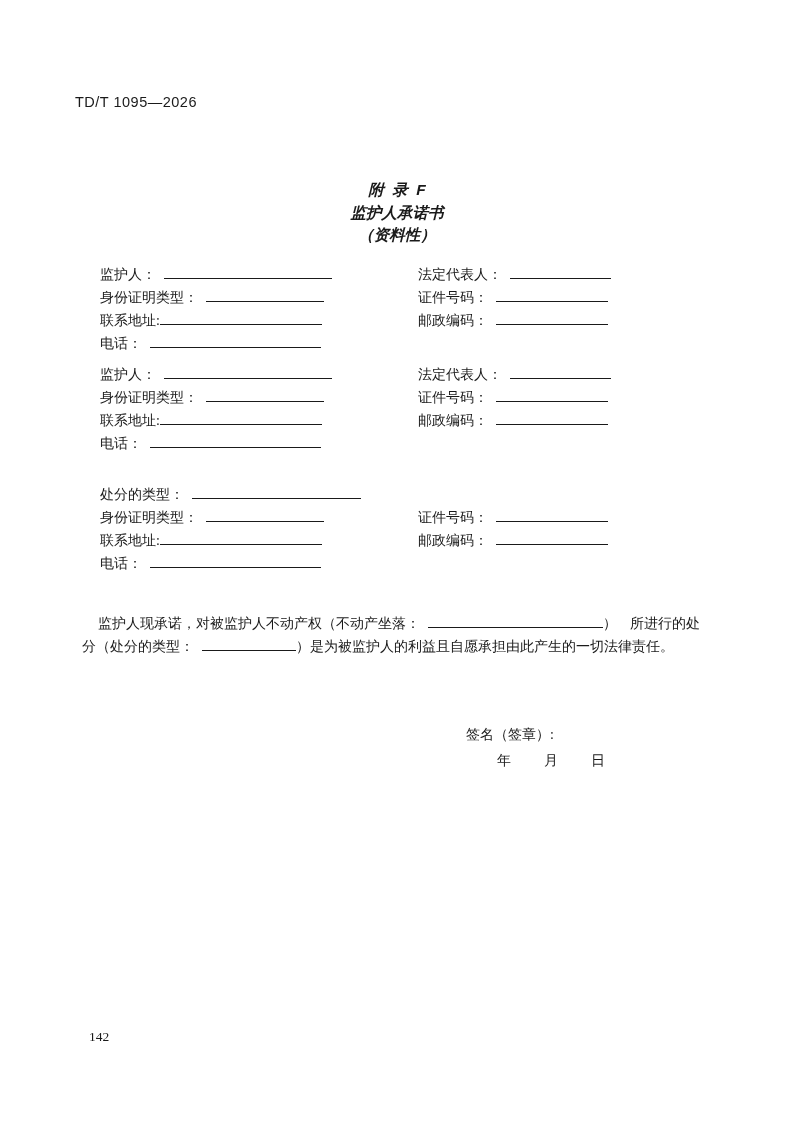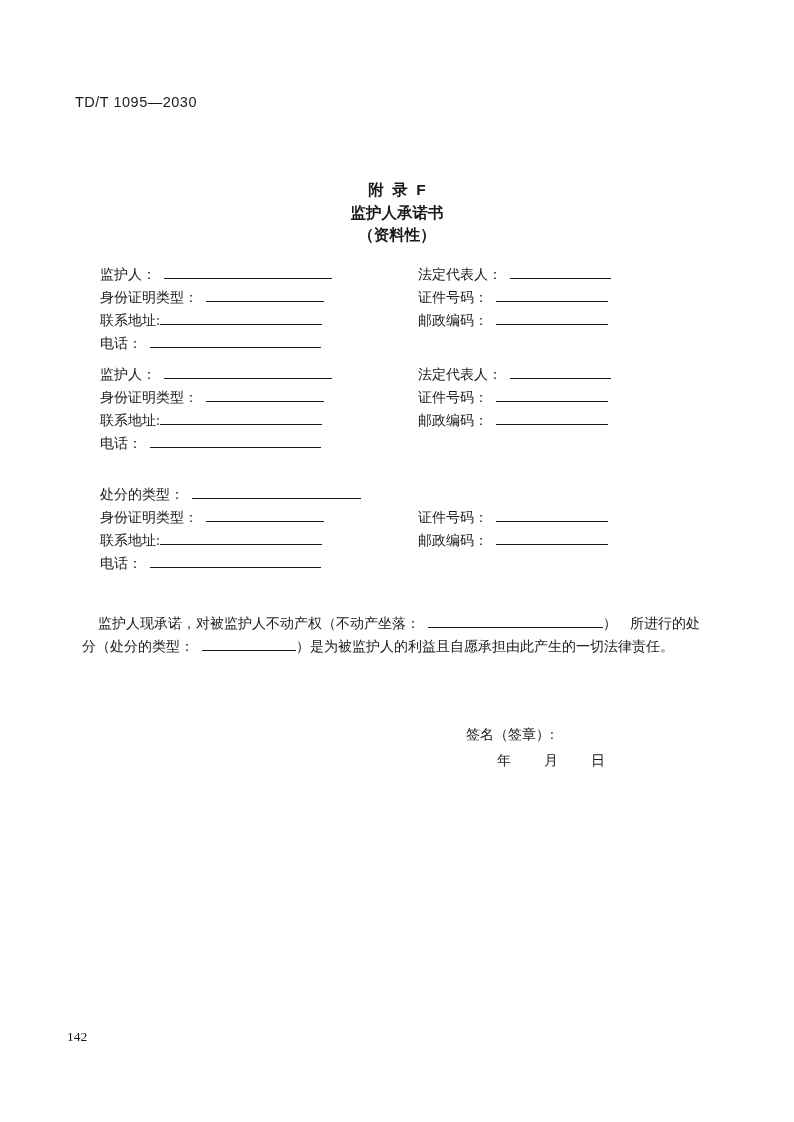--- a/index.html
+++ b/index.html
@@ -27,20 +27,21 @@
   .title-block {
     position: absolute;
     left: 0;
     top: 179px;
     width: 100%;
     text-align: center;
     font-family: "Liberation Sans", "DejaVu Sans", sans-serif;
     font-weight: bold;
     font-size: 15.5px;
     line-height: 22.5px;
+    font-style: italic;
   }
   .title-line { white-space: pre; }
   .form-block { position: absolute; left: 0; width: 100%; }
   .fb-1 { top: 264px; }
   .fb-2 { top: 364px; }
   .fb-3 { top: 484px; }
   .form-row { position: relative; height: 23px; }
   .cell { position: absolute; top: 0; white-space: nowrap; line-height: 21px; }
   .cell.left { left: 100px; }
   .cell.right { left: 418px; }
@@ -79,31 +80,31 @@
   }
   .date-line {
     position: absolute;
     left: 497px;
     top: 752px;
     display: flex;
     gap: 33px;
   }
   .page-number {
     position: absolute;
-    left: 67px;
+    left: 89px;
     top: 1029px;
     font-size: 13.5px;
   }
 </style>
 </head>
 <body>
 
 <div class="page">
 
-  <div class="std-header">TD/T 1095—2030</div>
+  <div class="std-header">TD/T 1095—2026</div>
 
   <div class="title-block">
     <div class="title-line">附  录  F</div>
     <div class="title-line">监护人承诺书</div>
     <div class="title-line">（资料性）</div>
   </div>
 
   <div class="form-block fb-1">
     <div class="form-row">
       <span class="cell left">

